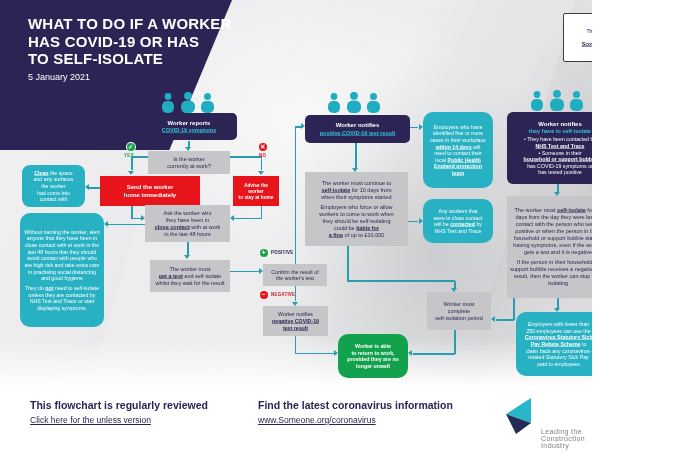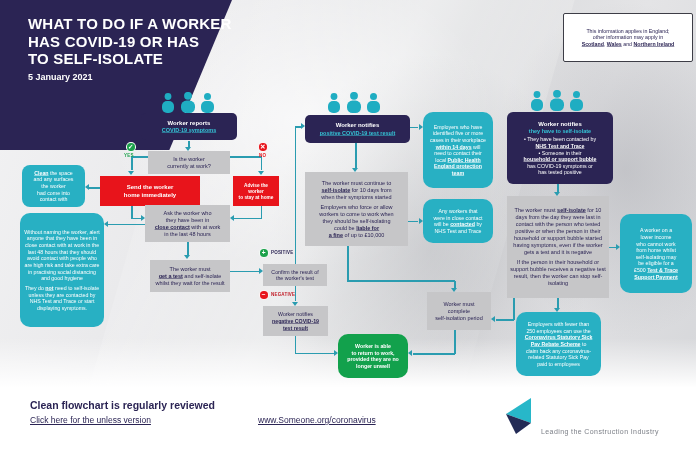--- a/index.html
+++ b/index.html
@@ -1,35 +1,35 @@
 <!DOCTYPE html>
 <html><head>
 <meta charset="utf-8">
 <style>
   html,body{margin:0;padding:0;background:#fff}
-  #stage{position:relative;width:696px;height:464px;overflow:hidden;
+  #stage{position:relative;width:592px;height:464px;overflow:hidden;
          font-family:"Liberation Sans",sans-serif;background:#fff}
   
   .photo{position:absolute;left:0;top:0;width:696px;height:392px;
     background:
       radial-gradient(ellipse 230px 280px at 430px 250px, rgba(150,152,158,.45), rgba(150,152,158,0) 70%),
       radial-gradient(ellipse 190px 240px at 625px 170px, rgba(140,142,150,.35), rgba(140,142,150,0) 70%),
       radial-gradient(ellipse 260px 200px at 300px 120px, rgba(255,255,255,.65), rgba(255,255,255,0) 75%),
       linear-gradient(115deg,#f3f3f4 0%,#e9e9eb 32%,#dadbdd 55%,#e4e4e6 74%,#d6d7da 100%);}
   .streak{position:absolute;left:150px;top:-60px;width:360px;height:520px;transform:rotate(16deg);
     background:linear-gradient(100deg,rgba(255,255,255,0),rgba(255,255,255,.45) 50%,rgba(255,255,255,0));}
   .fade{position:absolute;left:0;top:338px;width:696px;height:54px;
     background:linear-gradient(rgba(255,255,255,0),#fff 92%);}
   .footerbg{position:absolute;left:0;top:388px;width:696px;height:76px;background:#fff;}
 
   .titleblock{position:absolute;left:0;top:0;width:232px;height:150px;background:#2b2454;
     clip-path:polygon(0 0,100% 0,73% 100%,0 100%);}
   .pagetitle{position:absolute;left:28px;top:15px;color:#fff;font-weight:bold;font-size:15px;
     line-height:1.18;white-space:pre-line;letter-spacing:.2px;}
-  .pagedate{position:absolute;left:28px;top:72px;color:#fff;font-weight:bold;font-size:9px;}
+  .pagedate{position:absolute;left:28px;top:72px;color:#fff;font-weight:normal;font-size:9px;}
 
   .box{position:absolute;box-sizing:border-box;}
   .inner{position:absolute;left:0;top:0;width:200%;height:200%;transform:scale(.5);
     transform-origin:0 0;display:flex;flex-direction:column;justify-content:center;
     align-items:center;text-align:center;box-sizing:border-box;padding:6px;}
   .tx{white-space:pre-line;line-height:1.26;}
   .mt{margin-top:7px;}
   .b{font-weight:bold;}
   .f9{font-size:9.5px}.f10{font-size:10.5px}.f11{font-size:11px}.f12{font-size:12px}
 
@@ -358,22 +358,23 @@
 lower income
 who cannot work
 from home whilst
 self-isolating may
 be eligible for a
 £500 </span><a class="wl">Test &amp; Trace
 Support Payment</a></div>
       </div>
   </div>
 
-  <div class="ftitle" style="left:30px;top:399px">Clean flowchart is regularly reviewed</div>
+  <div class="ftitle" style="left:30px;top:399px">This flowchart is regularly reviewed</div>
   <a class="flink" style="left:30px;top:415px">Click here for the unless version</a>
+  <div class="ftitle" style="left:258px;top:399px">Find the latest coronavirus information</div>
   <a class="flink" style="left:258px;top:415px">www.Someone.org/coronavirus</a>
   <div style="position:absolute;left:505px;top:398px">
     <span style="display:inline-block;vertical-align:top">
       <svg width="27" height="42" viewBox="0 0 27 42">
           <polygon points="26,0 1,16 26,25" fill="#27b7c9"></polygon>
           <polygon points="26,25 1,16 11,36" fill="#232b56"></polygon>
         </svg>
     </span>
   </div>
   <div class="logo-tag">Leading the Construction Industry</div>

